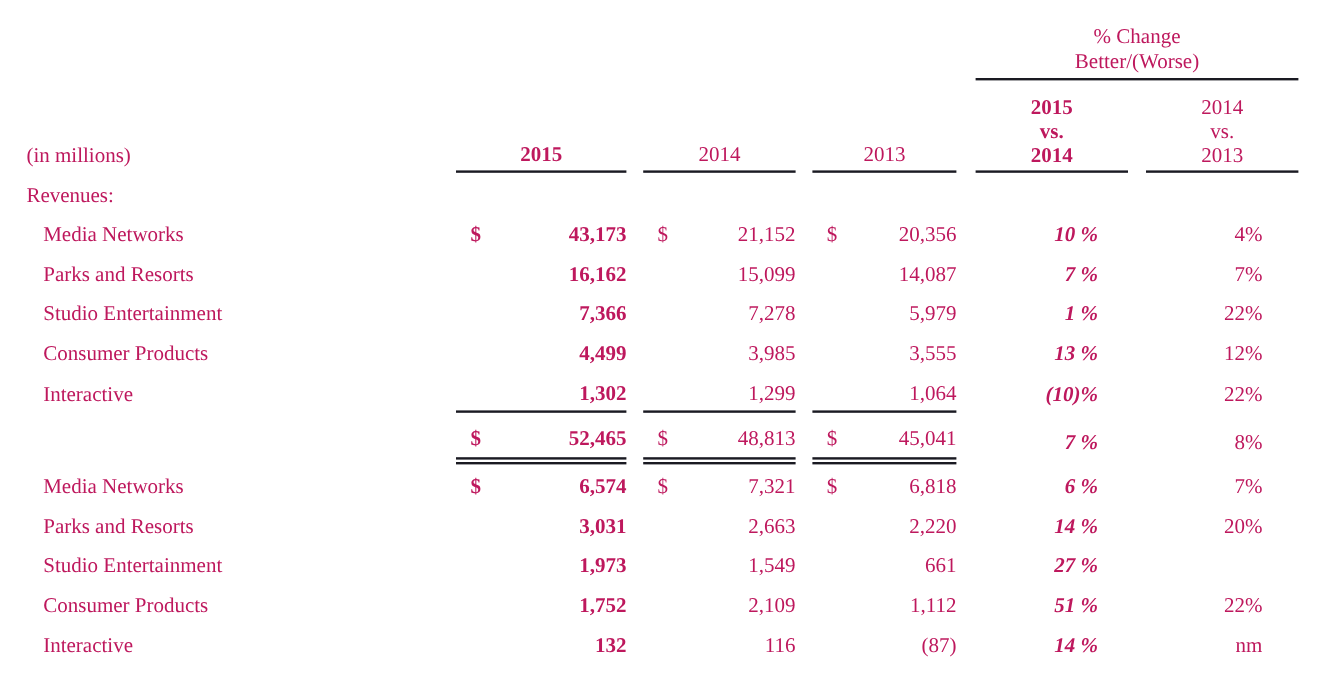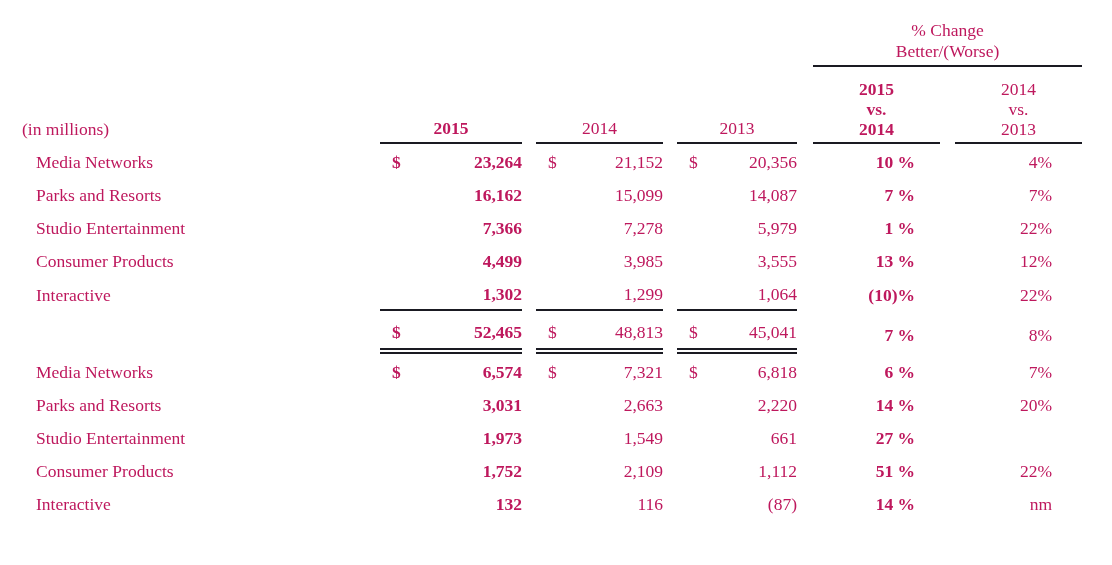--- a/index.html
+++ b/index.html
@@ -22,21 +22,21 @@
   .hdr-year{text-align:center;border-bottom:2px solid #1a1a22;}
   .hdr-pct{text-align:center;border-bottom:2px solid #1a1a22;line-height:20px;}
   .units{vertical-align:bottom;}
   
   .sec td{height:29px;padding-bottom:4px;}
   .item td{height:29px;padding-bottom:4px;}
   .item .lbl{padding-left:14px;}
   .money .mc{display:flex;justify-content:space-between;align-items:baseline;}
   .money .cur{padding-left:12px;}
   .money .val{text-align:right;}
-  .pct1{text-align:right;padding-right:25px;}
+  .pct1{text-align:right;padding-right:25px;font-style:italic;}
   .pct2{text-align:right;padding-right:30px;}
   
   .trow td{height:32px;padding-bottom:5px;}
   .trow td.money{
     border-top:2px solid #1a1a22;
     border-bottom:6px double #1a1a22;
   }
 </style>
 </head>
 <body>
@@ -79,27 +79,30 @@
       <div>2014</div>
     </td>
     <td></td>
     <td class="hdr-pct">
       <div>2014</div>
       <div>vs.</div>
       <div>2013</div>
     </td>
   </tr>
 
+  <tr class="sec">
+    <td colspan="10">Revenues:</td>
+  </tr>
 
   <tr class="item">
     <td class="lbl">Media Networks</td>
     <td class="money b">
             <div class="mc">
               <span class="cur">$</span>
-              <span class="val">23,264</span>
+              <span class="val">43,173</span>
             </div>
           </td>
     <td></td>
     <td class="money">
             <div class="mc">
               <span class="cur">$</span>
               <span class="val">21,152</span>
             </div>
           </td>
     <td></td>

